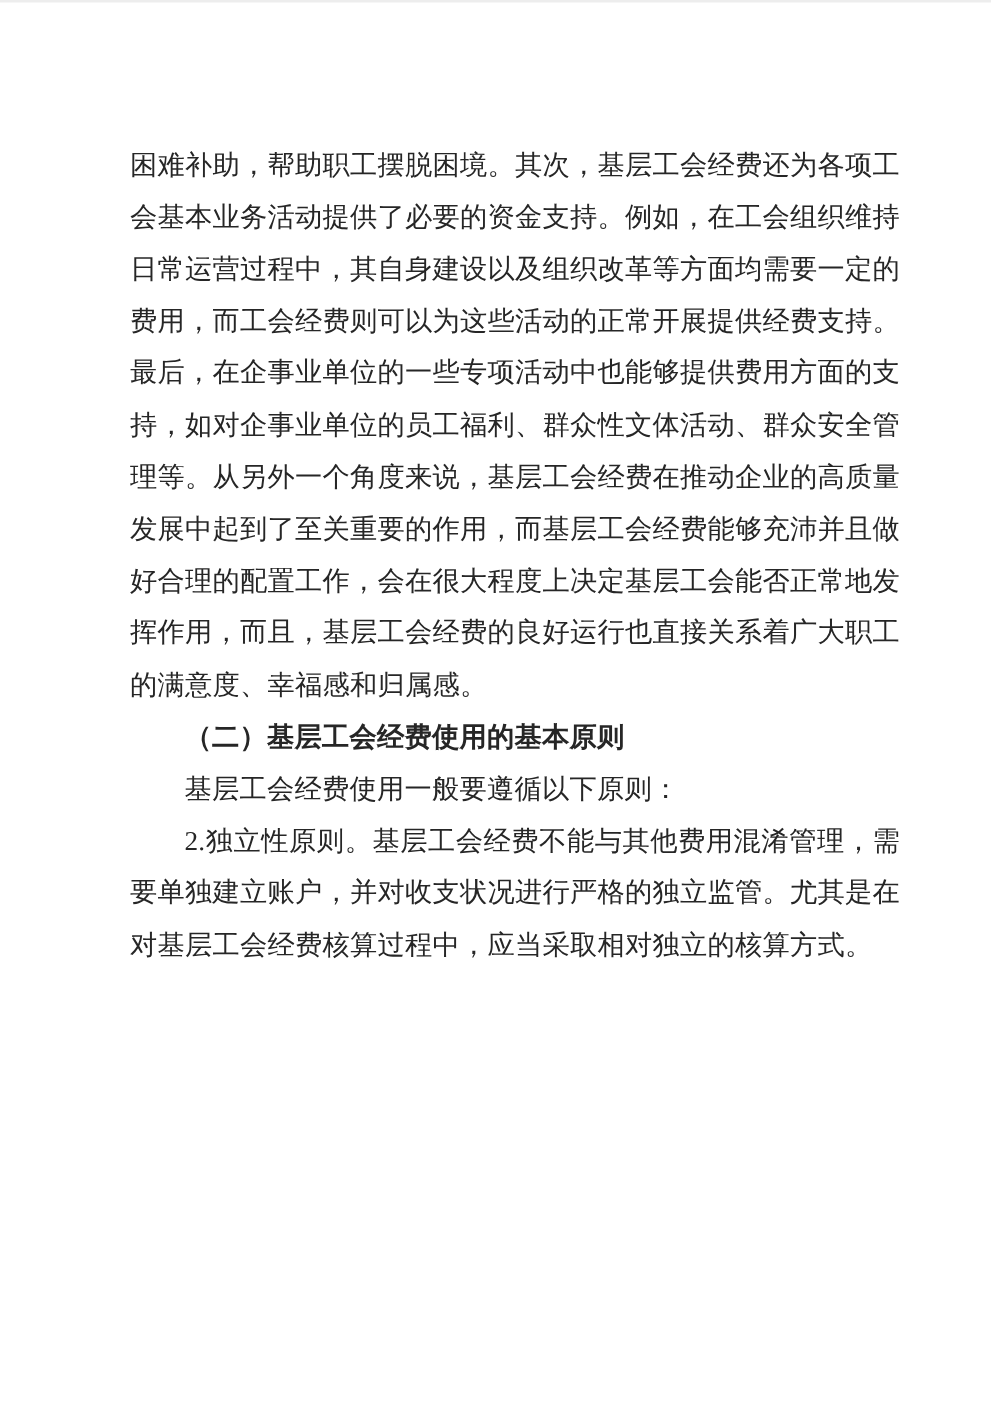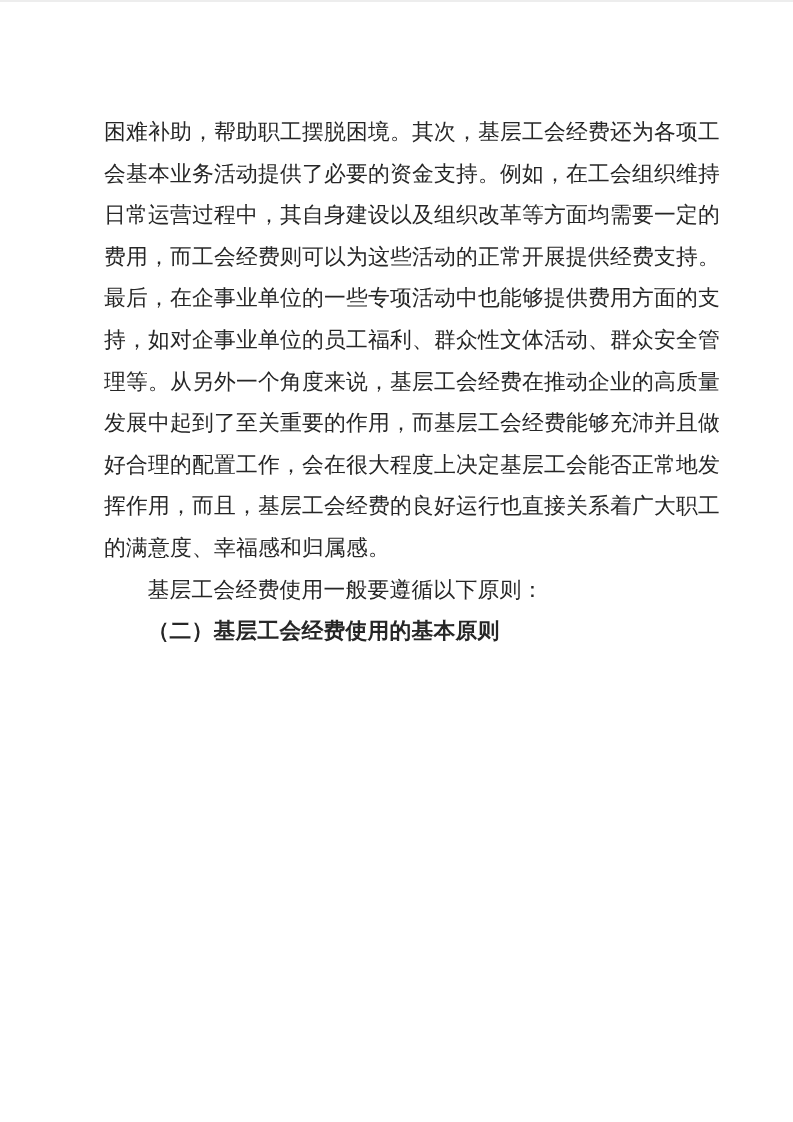--- a/index.html
+++ b/index.html
@@ -58,22 +58,23 @@
 </head>
 <body>
 
 <div class="page">
 
   <div class="scan-edge"></div>
 
   <div class="doc-body">
     <p>困难补助，帮助职工摆脱困境。其次，基层工会经费还为各项工会基本业务活动提供了必要的资金支持。例如，在工会组织维持日常运营过程中，其自身建设以及组织改革等方面均需要一定的费用，而工会经费则可以为这些活动的正常开展提供经费支持。最后，在企事业单位的一些专项活动中也能够提供费用方面的支持，如对企事业单位的员工福利、群众性文体活动、群众安全管理等。从另外一个角度来说，基层工会经费在推动企业的高质量发展中起到了至关重要的作用，而基层工会经费能够充沛并且做好合理的配置工作，会在很大程度上决定基层工会能否正常地发挥作用，而且，基层工会经费的良好运行也直接关系着广大职工的满意度、幸福感和归属感。</p>
 
+    <p class="para-indent section-heading">（二）基层工会经费使用的基本原则</p>
+
     <p class="para-indent">基层工会经费使用一般要遵循以下原则：</p>
 
-    <p class="para-indent section-heading">（二）基层工会经费使用的基本原则</p>
 
-
+    <p class="para-indent">2.独立性原则。基层工会经费不能与其他费用混淆管理，需要单独建立账户，并对收支状况进行严格的独立监管。尤其是在对基层工会经费核算过程中，应当采取相对独立的核算方式。</p>
   </div>
 
   <div class="page-number">– 2 –</div>
 
 </div>
 
 </body></html>

